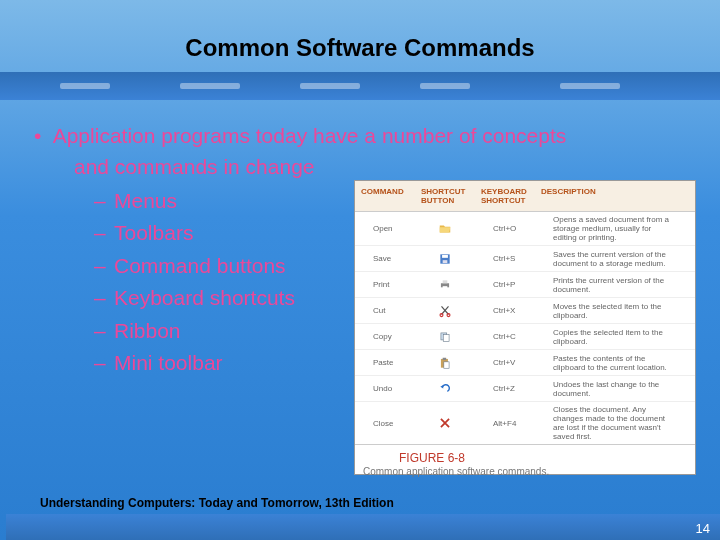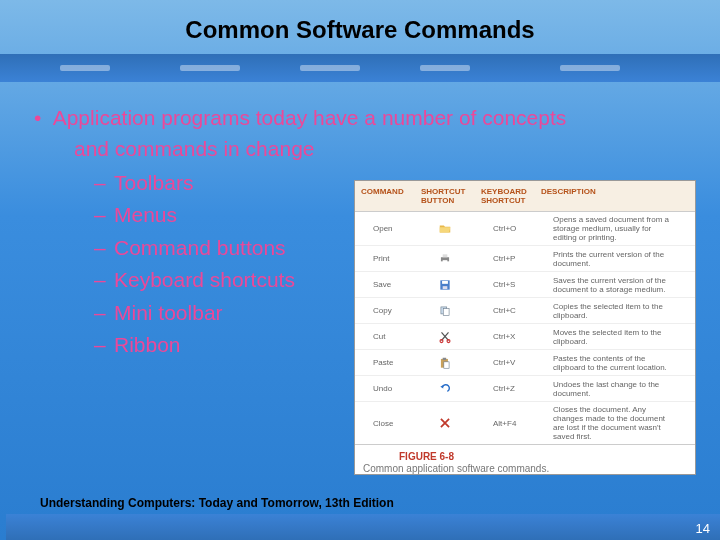--- a/index.html
+++ b/index.html
@@ -3,21 +3,21 @@
 <meta charset="utf-8">
 <style>
   * { box-sizing: border-box; margin: 0; padding: 0; }
   body {
     width: 720px; height: 540px;
     background: linear-gradient(to bottom, #7db9e8 0%, #3a8dde 40%, #2a7dd0 100%);
     font-family: Arial, Helvetica, sans-serif;
     position: relative; overflow: hidden;
   }
   .title-area {
-    width: 100%; text-align: center; padding-top: 16px;
+    width: 100%; text-align: center; padding-top: 34px;
   }
   .title-area h1 {
     font-size: 24px; font-weight: bold; color: #000;
   }
   .stripe {
     margin-top: 10px; height: 28px; width: 100%;
     background: linear-gradient(to bottom, #2f6fb7 0%, #3b82d6 100%);
     position: relative;
   }
   .stripe .dash { position: absolute; top: 50%; transform: translateY(-50%);
@@ -38,21 +38,21 @@
   }
   .fp-head { display: grid; grid-template-columns: 60px 60px 60px 1fr;
     background: #f7efe3; border-bottom: 1px solid #ccc; }
   .fp-head div { padding: 6px 6px; font-size: 8px; font-weight: bold; color: #b5521a; }
   .fp-row { display: grid; grid-template-columns: 60px 60px 60px 1fr;
     border-bottom: 1px solid #eee; align-items: center; min-height: 26px;}
   .fp-row div { padding: 3px 18px; font-size: 8px; color: #666; }
   .fp-row .icon-cell { display:flex; align-items:center; justify-content:center; }
   .fp-row .icon-cell svg { width: 14px; height: 14px; }
   .fp-caption { padding: 6px 8px; }
-  .fp-caption .fignum { color: #c0392b; font-weight: bold; font-size: 10px; padding-left: 36px; }
+  .fp-caption .fignum { color: #c0392b; font-weight: normal; font-size: 12px; padding-left: 36px; }
   .fp-caption .figtxt { color: #777; font-weight: normal; font-size: 10px; line-height:1.3; }
   .footer {
     position: absolute; left: 6px; bottom: 0; width: 100%; height: 40px;
   }
   .footer .bar {
     position: absolute; left: 0; bottom: 0; height: 26px; width: 100%;
     background: linear-gradient(to bottom, #3b82d6 0%, #2f6fb7 100%);
   }
   .footer .book {
     position: absolute; left: 34px; bottom: 30px; font-size: 12px; font-weight: bold;
@@ -77,26 +77,26 @@
 
 <div class="content">
   <div class="lead">
     <span class="bullet">•</span>
     <span>Application programs today have a number of concepts</span>
   </div>
   <div class="lead" style="padding-left:40px">
     <span>and commands in change</span>
   </div>
   <div class="sub-list">
+    <div class="item"><span class="dash">–</span><span>Menus</span></div>
     <div class="item"><span class="dash">–</span><span>Toolbars</span></div>
-    <div class="item"><span class="dash">–</span><span>Menus</span></div>
     <div class="item"><span class="dash">–</span><span>Command buttons</span></div>
     <div class="item"><span class="dash">–</span><span>Keyboard shortcuts</span></div>
+    <div class="item"><span class="dash">–</span><span>Ribbon</span></div>
     <div class="item"><span class="dash">–</span><span>Mini toolbar</span></div>
-    <div class="item"><span class="dash">–</span><span>Ribbon</span></div>
   </div>
 </div>
 
 <div class="figure-panel">
   <div class="fp-head">
     <div>COMMAND</div>
     <div>SHORTCUT BUTTON</div>
     <div>KEYBOARD SHORTCUT</div>
     <div>DESCRIPTION</div>
   </div>
@@ -106,65 +106,65 @@
     <div class="icon-cell">
         <svg viewBox="0 0 24 24">
           <path fill="#e8b84a" d="M3 6h7l2 2h9v10H3z"></path>
           <path fill="#f6d77a" d="M3 9h18l-2 9H3z"></path>
         </svg>
       </div>
     <div>Ctrl+O</div>
     <div>Opens a saved document from a storage medium, usually for editing or printing.</div>
   </div>
   <div class="fp-row">
+    <div>Save</div>
+    <div class="icon-cell">
+        <svg viewBox="0 0 24 24">
+          <rect x="4" y="4" width="16" height="16" fill="#4a7ec9"></rect>
+          <rect x="7" y="5" width="10" height="5" fill="#fff"></rect>
+          <rect x="8" y="14" width="8" height="5" fill="#dde"></rect>
+        </svg>
+      </div>
+    <div>Ctrl+S</div>
+    <div>Saves the current version of the document to a storage medium.</div>
+  </div>
+  <div class="fp-row">
     <div>Print</div>
     <div class="icon-cell">
         <svg viewBox="0 0 24 24">
           <rect x="5" y="9" width="14" height="7" fill="#888"></rect>
           <rect x="8" y="4" width="8" height="5" fill="#ddd"></rect>
           <rect x="8" y="14" width="8" height="5" fill="#fff"></rect>
         </svg>
       </div>
     <div>Ctrl+P</div>
     <div>Prints the current version of the document.</div>
   </div>
   <div class="fp-row">
-    <div>Save</div>
-    <div class="icon-cell">
-        <svg viewBox="0 0 24 24">
-          <rect x="4" y="4" width="16" height="16" fill="#4a7ec9"></rect>
-          <rect x="7" y="5" width="10" height="5" fill="#fff"></rect>
-          <rect x="8" y="14" width="8" height="5" fill="#dde"></rect>
-        </svg>
-      </div>
-    <div>Ctrl+S</div>
-    <div>Saves the current version of the document to a storage medium.</div>
-  </div>
-  <div class="fp-row">
-    <div>Copy</div>
-    <div class="icon-cell">
-        <svg viewBox="0 0 24 24">
-          <rect x="5" y="5" width="10" height="12" fill="#cde" stroke="#678"></rect>
-          <rect x="9" y="8" width="10" height="12" fill="#fff" stroke="#678"></rect>
-        </svg>
-      </div>
-    <div>Ctrl+C</div>
-    <div>Copies the selected item to the clipboard.</div>
-  </div>
-  <div class="fp-row">
     <div>Cut</div>
     <div class="icon-cell">
         <svg viewBox="0 0 24 24">
           <path stroke="#555" stroke-width="2" d="M6 4l12 14M18 4L6 18"></path>
           <circle cx="6" cy="19" r="2.5" fill="none" stroke="#c33" stroke-width="2"></circle>
           <circle cx="18" cy="19" r="2.5" fill="none" stroke="#c33" stroke-width="2"></circle>
         </svg>
       </div>
     <div>Ctrl+X</div>
     <div>Moves the selected item to the clipboard.</div>
+  </div>
+  <div class="fp-row">
+    <div>Copy</div>
+    <div class="icon-cell">
+        <svg viewBox="0 0 24 24">
+          <rect x="5" y="5" width="10" height="12" fill="#cde" stroke="#678"></rect>
+          <rect x="9" y="8" width="10" height="12" fill="#fff" stroke="#678"></rect>
+        </svg>
+      </div>
+    <div>Ctrl+C</div>
+    <div>Copies the selected item to the clipboard.</div>
   </div>
   <div class="fp-row">
     <div>Paste</div>
     <div class="icon-cell">
         <svg viewBox="0 0 24 24">
           <rect x="5" y="5" width="12" height="15" fill="#c9a15a"></rect>
           <rect x="8" y="3" width="6" height="4" fill="#888"></rect>
           <rect x="10" y="10" width="9" height="11" fill="#fff" stroke="#678"></rect>
         </svg>
       </div>

